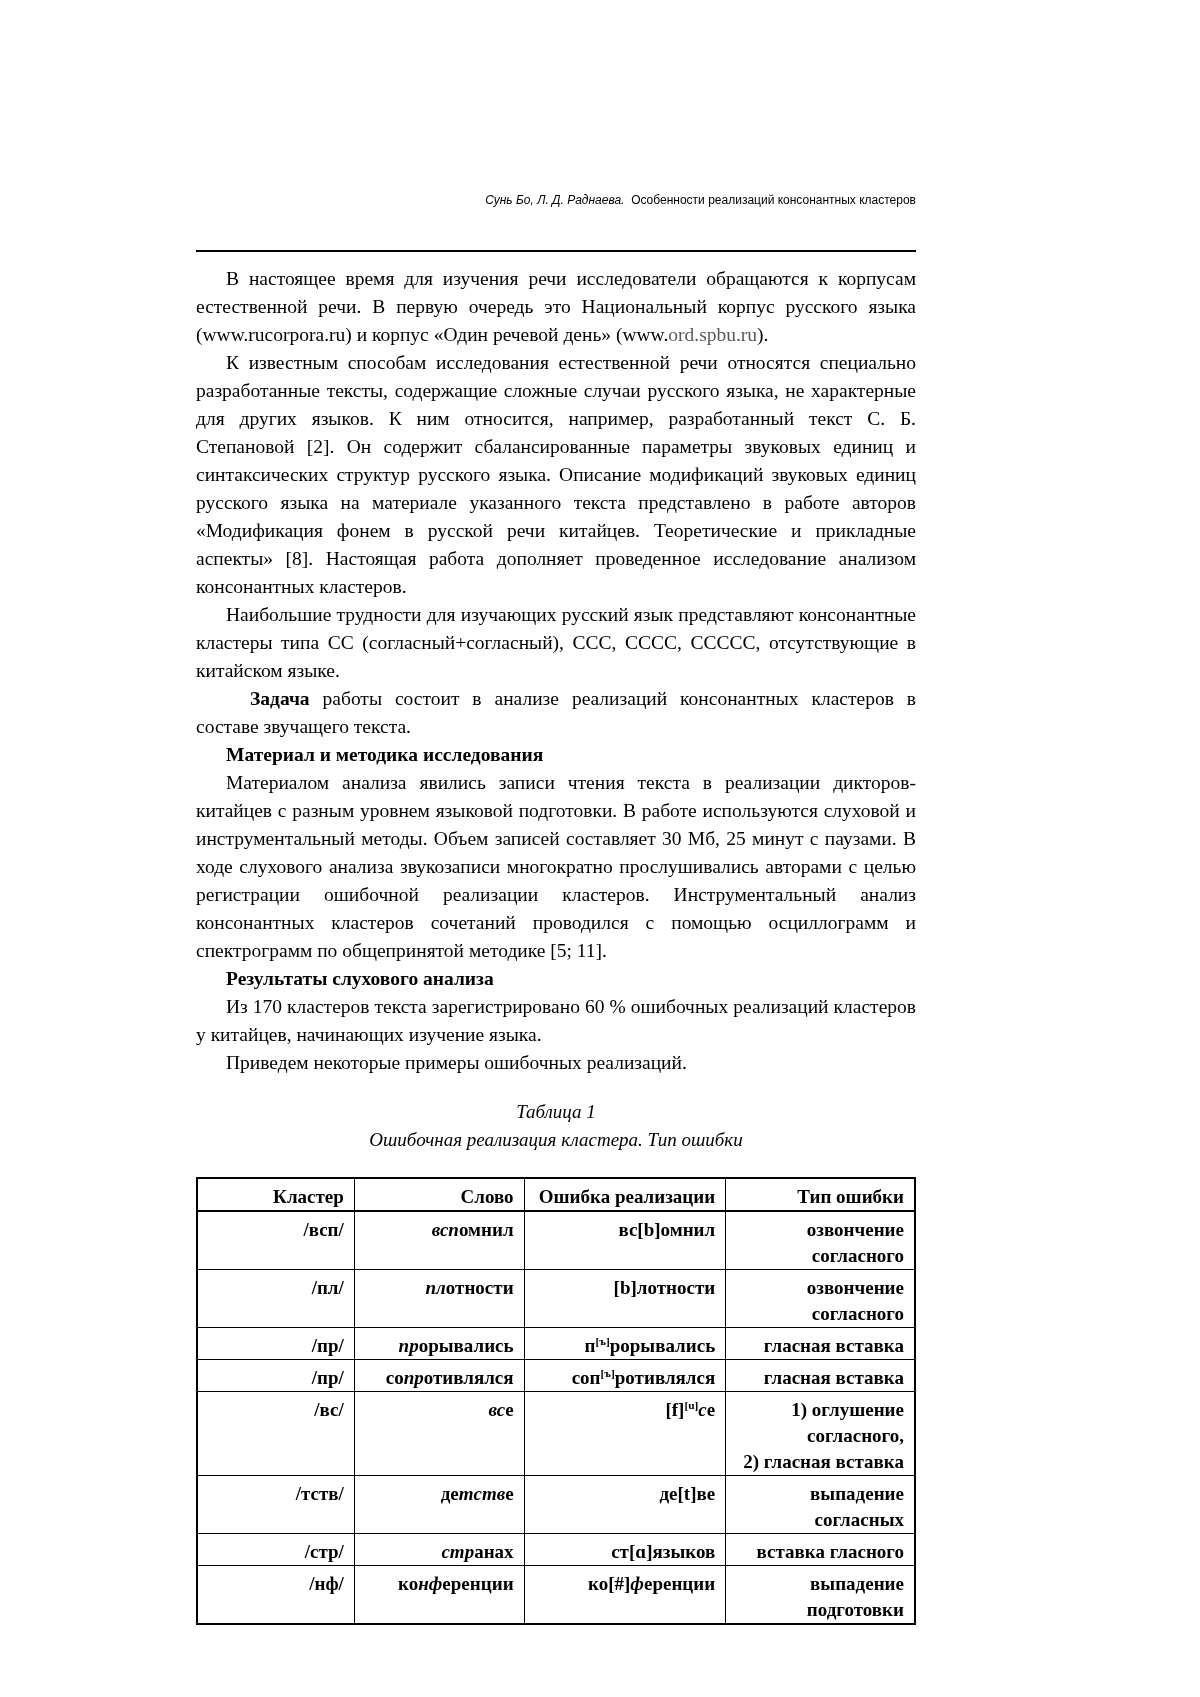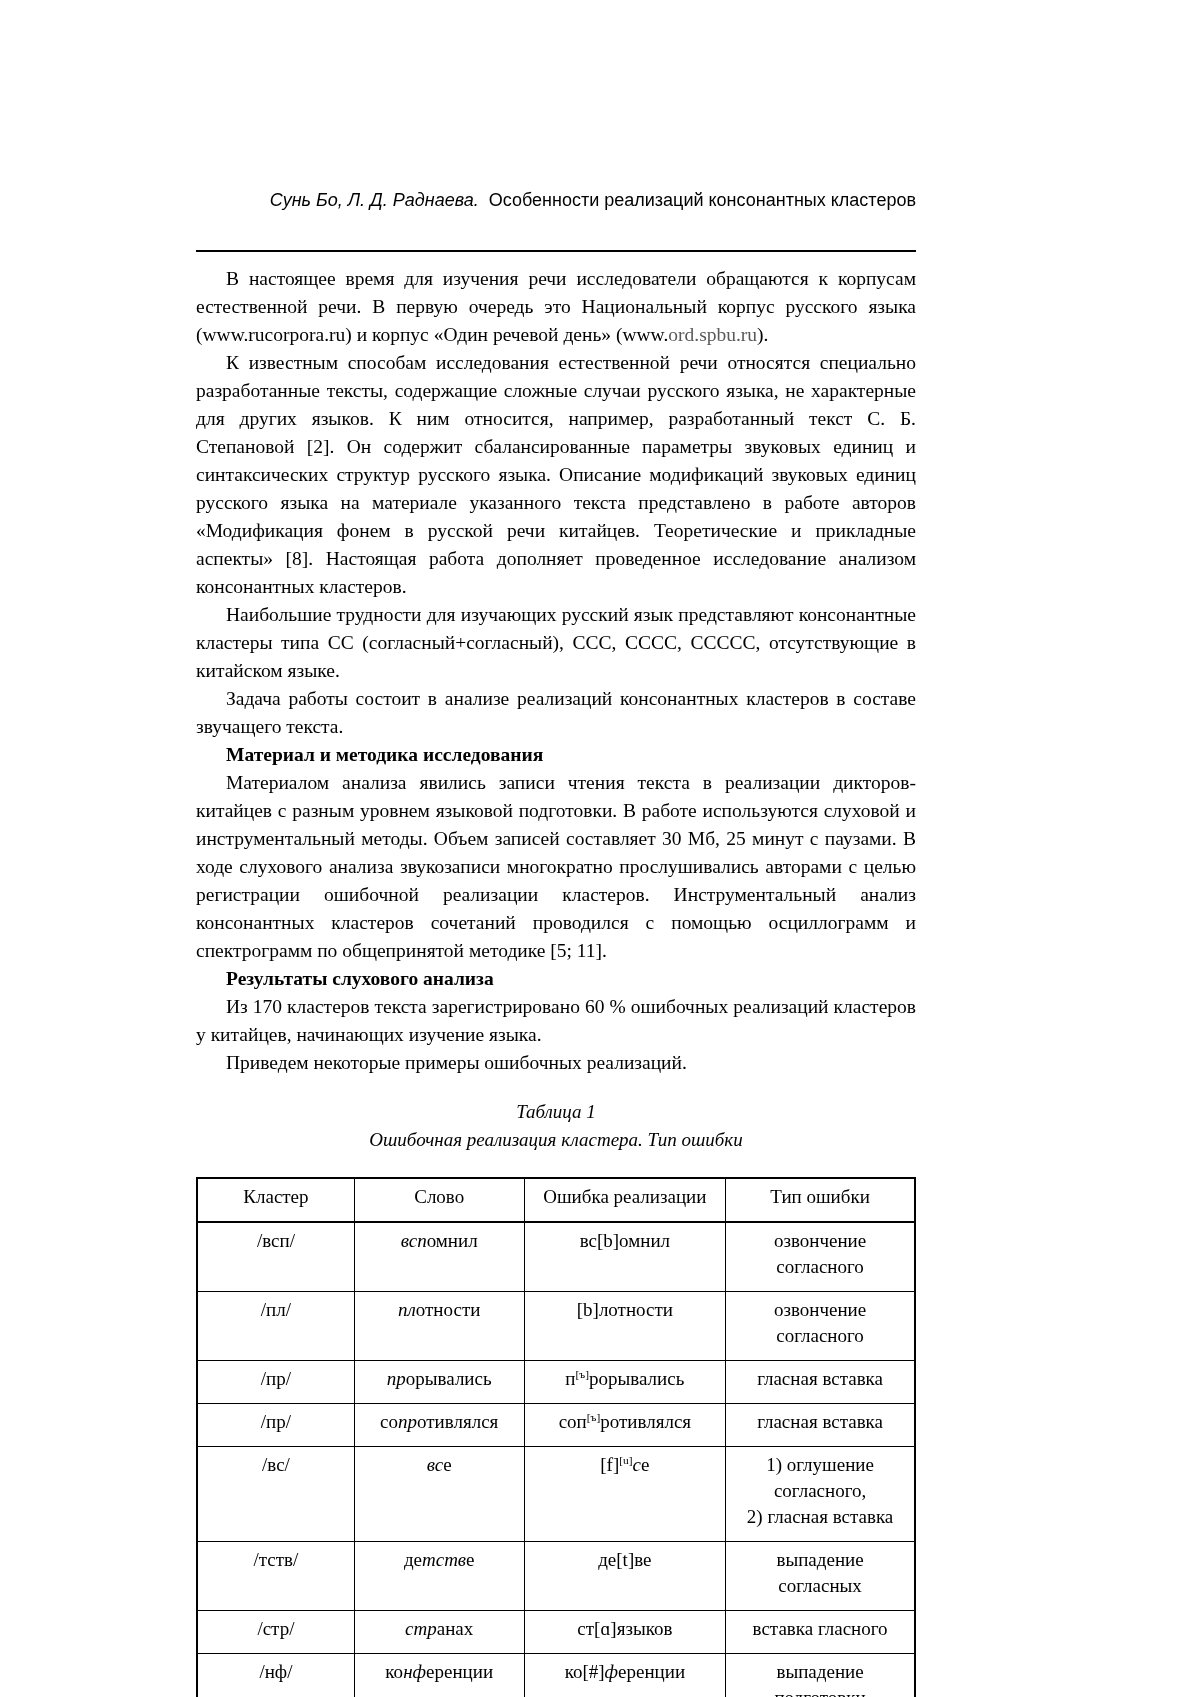--- a/index.html
+++ b/index.html
@@ -14,40 +14,40 @@
   }
   .content {
     position: absolute;
     left: 196px;
     top: 0;
     width: 720px;
   }
   .running-head {
     margin-top: 190px;
     font-family: "Liberation Sans", sans-serif;
-    font-size: 18px;
+    font-size: 12px;
     line-height: 20px;
     text-align: right;
     white-space: nowrap;
   }
   .running-head .authors { font-style: italic; }
   .rule {
     margin-top: 40px;
     border-top: 2px solid #000000;
     height: 0;
   }
   .body-text {
     margin-top: 13px;
     font-size: 19.5px;
     line-height: 28px;
   }
   .para  { margin: 0; text-indent: 30px; text-align: justify; }
   .heading { margin: 0; text-indent: 30px; font-weight: bold; text-align: left; }
   .it { font-style: italic; }
-  .bd { font-weight: normal; }
+  .bd { font-weight: bold; margin-left: 24px; }
   .muted { color: #595959; margin-top: 36px; }
   sup { font-size: 60%; line-height: 0; vertical-align: super; }
   .table-label {
     margin-top: 24px;
     font-size: 19px;
     font-style: italic;
     text-align: center;
     font-family: Liberation Serif, serif;
   }
   .table-caption {
@@ -58,24 +58,24 @@
   }
   table.data {
     margin-top: 26px;
     width: 720px;
     border-collapse: collapse;
     border: 2px solid #000000;
     font-size: 19px;
   }
   table.data th, table.data td {
     border: 1px solid #000000;
-    font-weight: normal;
-    text-align: center;
+    font-weight: bold;
+    text-align: right;
     vertical-align: top;
-    padding: 5px 10px 11px 10px;
+    padding: 5px 10px 0 10px;
     line-height: 26px;
   }
   table.data thead th { border-bottom: 2px solid #000000; }
 </style>
 </head>
 <body>
 
 <div class="page">
   <div class="content">
 

